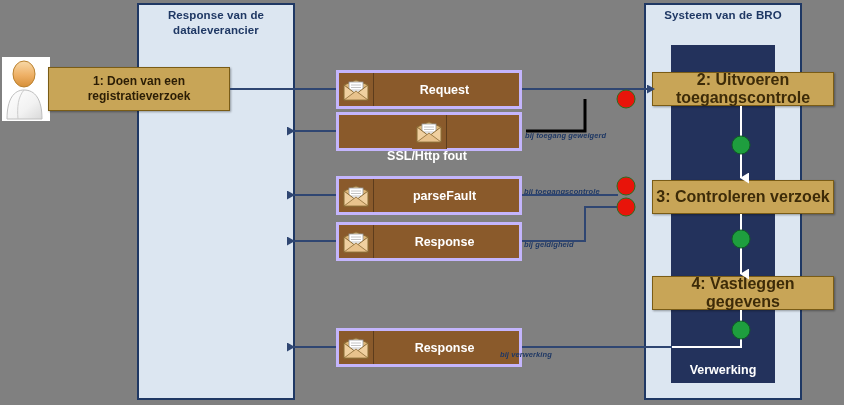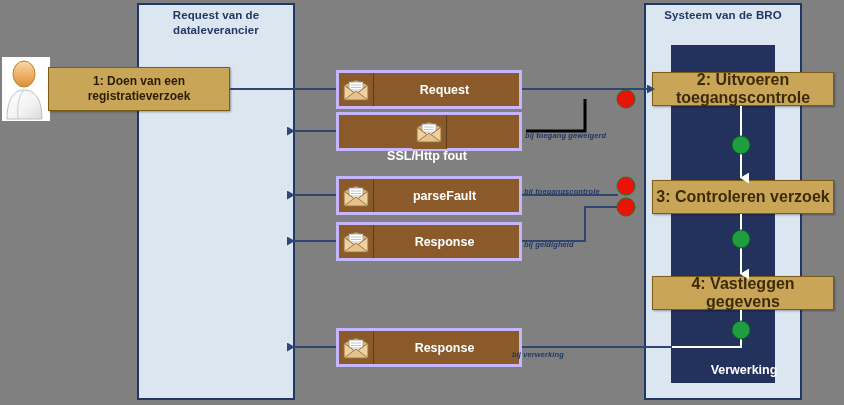--- a/index.html
+++ b/index.html
@@ -44,21 +44,20 @@
   .navy-col {
     background: #23325c;
   }
   .navy-label {
     position: absolute;
     left: 0; right: 0;
     text-align: center;
     color: #ffffff;
     font-weight: bold;
     font-size: 12.5px;
-    padding-left: 21px;
   }
 
   
   .msg {
     background: #8a5a2b;
     border: 3px solid #c4b5fd;
     box-sizing: border-box;
     display: flex;
     align-items: center;
   }
@@ -129,21 +128,21 @@
   .dot-red { fill: #e8140a; stroke: #2f6b1f; stroke-width: 1; }
   .dot-green { fill: #1e9e3e; stroke: #0f5e24; stroke-width: 1; }
 </style>
 </head>
 <body>
 
 <div id="canvas">
 
   <div class="lane abs" style="left:137px; top:3px; width:158px; height:397px;"></div>
   <div class="lane-title abs" style="left:137px; top:8px; width:158px;">
-    <div>Request van de</div>
+    <div>Response van de</div>
     <div>dataleverancier</div>
   </div>
 
   <div class="lane abs" style="left:644px; top:3px; width:158px; height:397px;"></div>
   <div class="lane-title abs" style="left:644px; top:8px; width:158px;">
     <div>Systeem van de BRO</div>
   </div>
 
   <div class="navy-col abs" style="left:671px; top:45px; width:104px; height:338px;"></div>
   <div class="navy-label abs" style="left:671px; top:363px; width:104px;">Verwerking</div>
@@ -258,21 +257,21 @@
     <span>3:  Controleren verzoek</span>
   </div>
 
   <div class="step abs" style="left:652px; top:276px; width:182px; height:34px;">
     <span>4: Vastleggen gegevens</span>
   </div>
 
   <div class="cond" style="left:525px; top:131px;">bij toegang geweigerd</div>
   <div class="cond" style="left:524px; top:187px;">bij toegangscontrole</div>
   <div class="cond" style="left:524px; top:240px;">bij geldigheid</div>
-  <div class="cond" style="left:512px; top:350px;">bij verwerking</div>
+  <div class="cond" style="left:500px; top:350px;">bij verwerking</div>
 
   <svg id="wires">
     <defs>
       <marker id="arrL" markerWidth="9" markerHeight="9" refX="8" refY="4.5" orient="auto" markerUnits="userSpaceOnUse">
         <path d="M8 0 L0 4.5 L8 9 Z" fill="#2f4672"></path>
       </marker>
       <marker id="arrR" markerWidth="9" markerHeight="9" refX="1" refY="4.5" orient="auto" markerUnits="userSpaceOnUse">
         <path d="M0 0 L8 4.5 L0 9 Z" fill="#2f4672"></path>
       </marker>
       <marker id="arrDownW" markerWidth="11" markerHeight="9" refX="5.5" refY="8" orient="auto" markerUnits="userSpaceOnUse">

